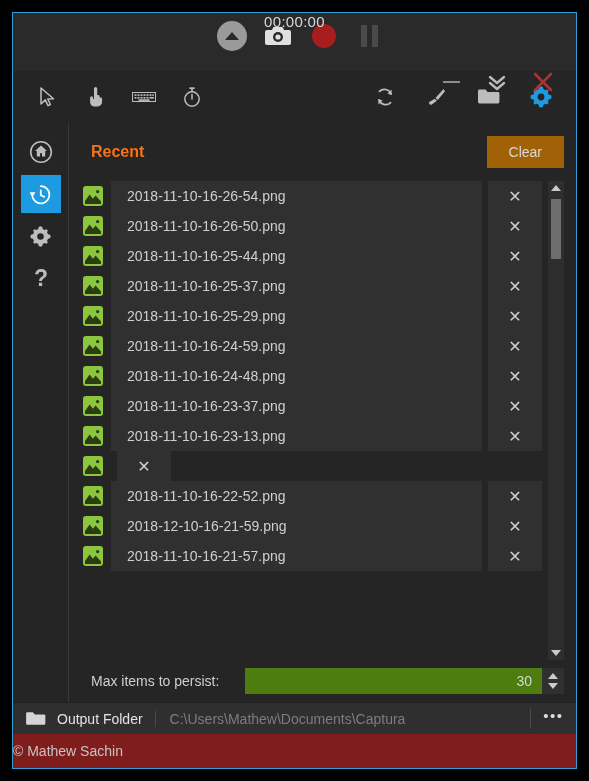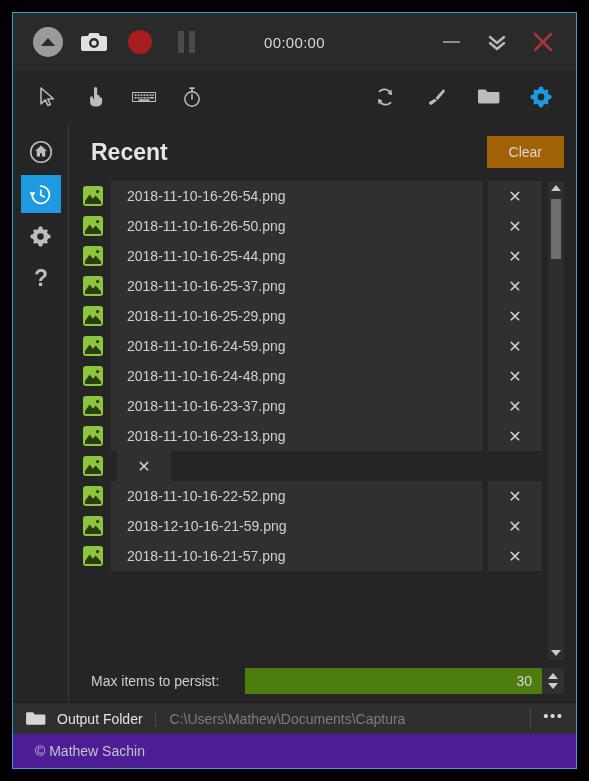--- a/index.html
+++ b/index.html
@@ -25,20 +25,21 @@
   }
 
   
   #titlebar {
     height: 58px;
     background: #2a2a2a;
     display: flex;
     align-items: center;
     flex-shrink: 0;
     position: relative;
+    flex-direction: column;
   }
   .tb-btn {
     width: 46px; height: 46px;
     display: flex; align-items: center; justify-content: center;
     cursor: pointer;
   }
   #tb-left { display: flex; align-items: center; padding-left: 12px; gap: 0px; }
 
   .circle-up {
     width: 30px; height: 30px; border-radius: 50%;
@@ -113,22 +114,22 @@
 
   
   #recent-header {
     display: flex;
     align-items: center;
     height: 58px;
     padding: 0 12px 0 8px;
     flex-shrink: 0;
   }
   #recent-title {
-    color: #e5e5e5;
-    font-size: 23px;
+    color: #f97316;
+    font-size: 16px;
     font-weight: bold;
   }
   #clear-btn {
     margin-left: auto;
     background: #a16207;
     color: #d9d9d9;
     border: none;
     font-size: 14px;
     font-family: inherit;
     padding: 8px 22px;
@@ -275,24 +276,24 @@
     letter-spacing: 1.5px;
     border-left: 1px solid #4a4a4a;
     cursor: pointer;
     line-height: 1;
     padding-bottom: 6px;
     flex-shrink: 0;
   }
 
   #copybar {
     height: 34px;
-    background: #4c1d95;
-    display: flex;
-    align-items: center;
-    padding-left: 22px;
+    background: #7f1d1d;
+    display: flex;
+    align-items: center;
+    padding-left: 0;
     flex-shrink: 0;
   }
   #copy-text { color: #c4c4c4; font-size: 14px; }
 </style>
 </head>
 <body>
 
 <div id="window">
 
   <div id="titlebar">

